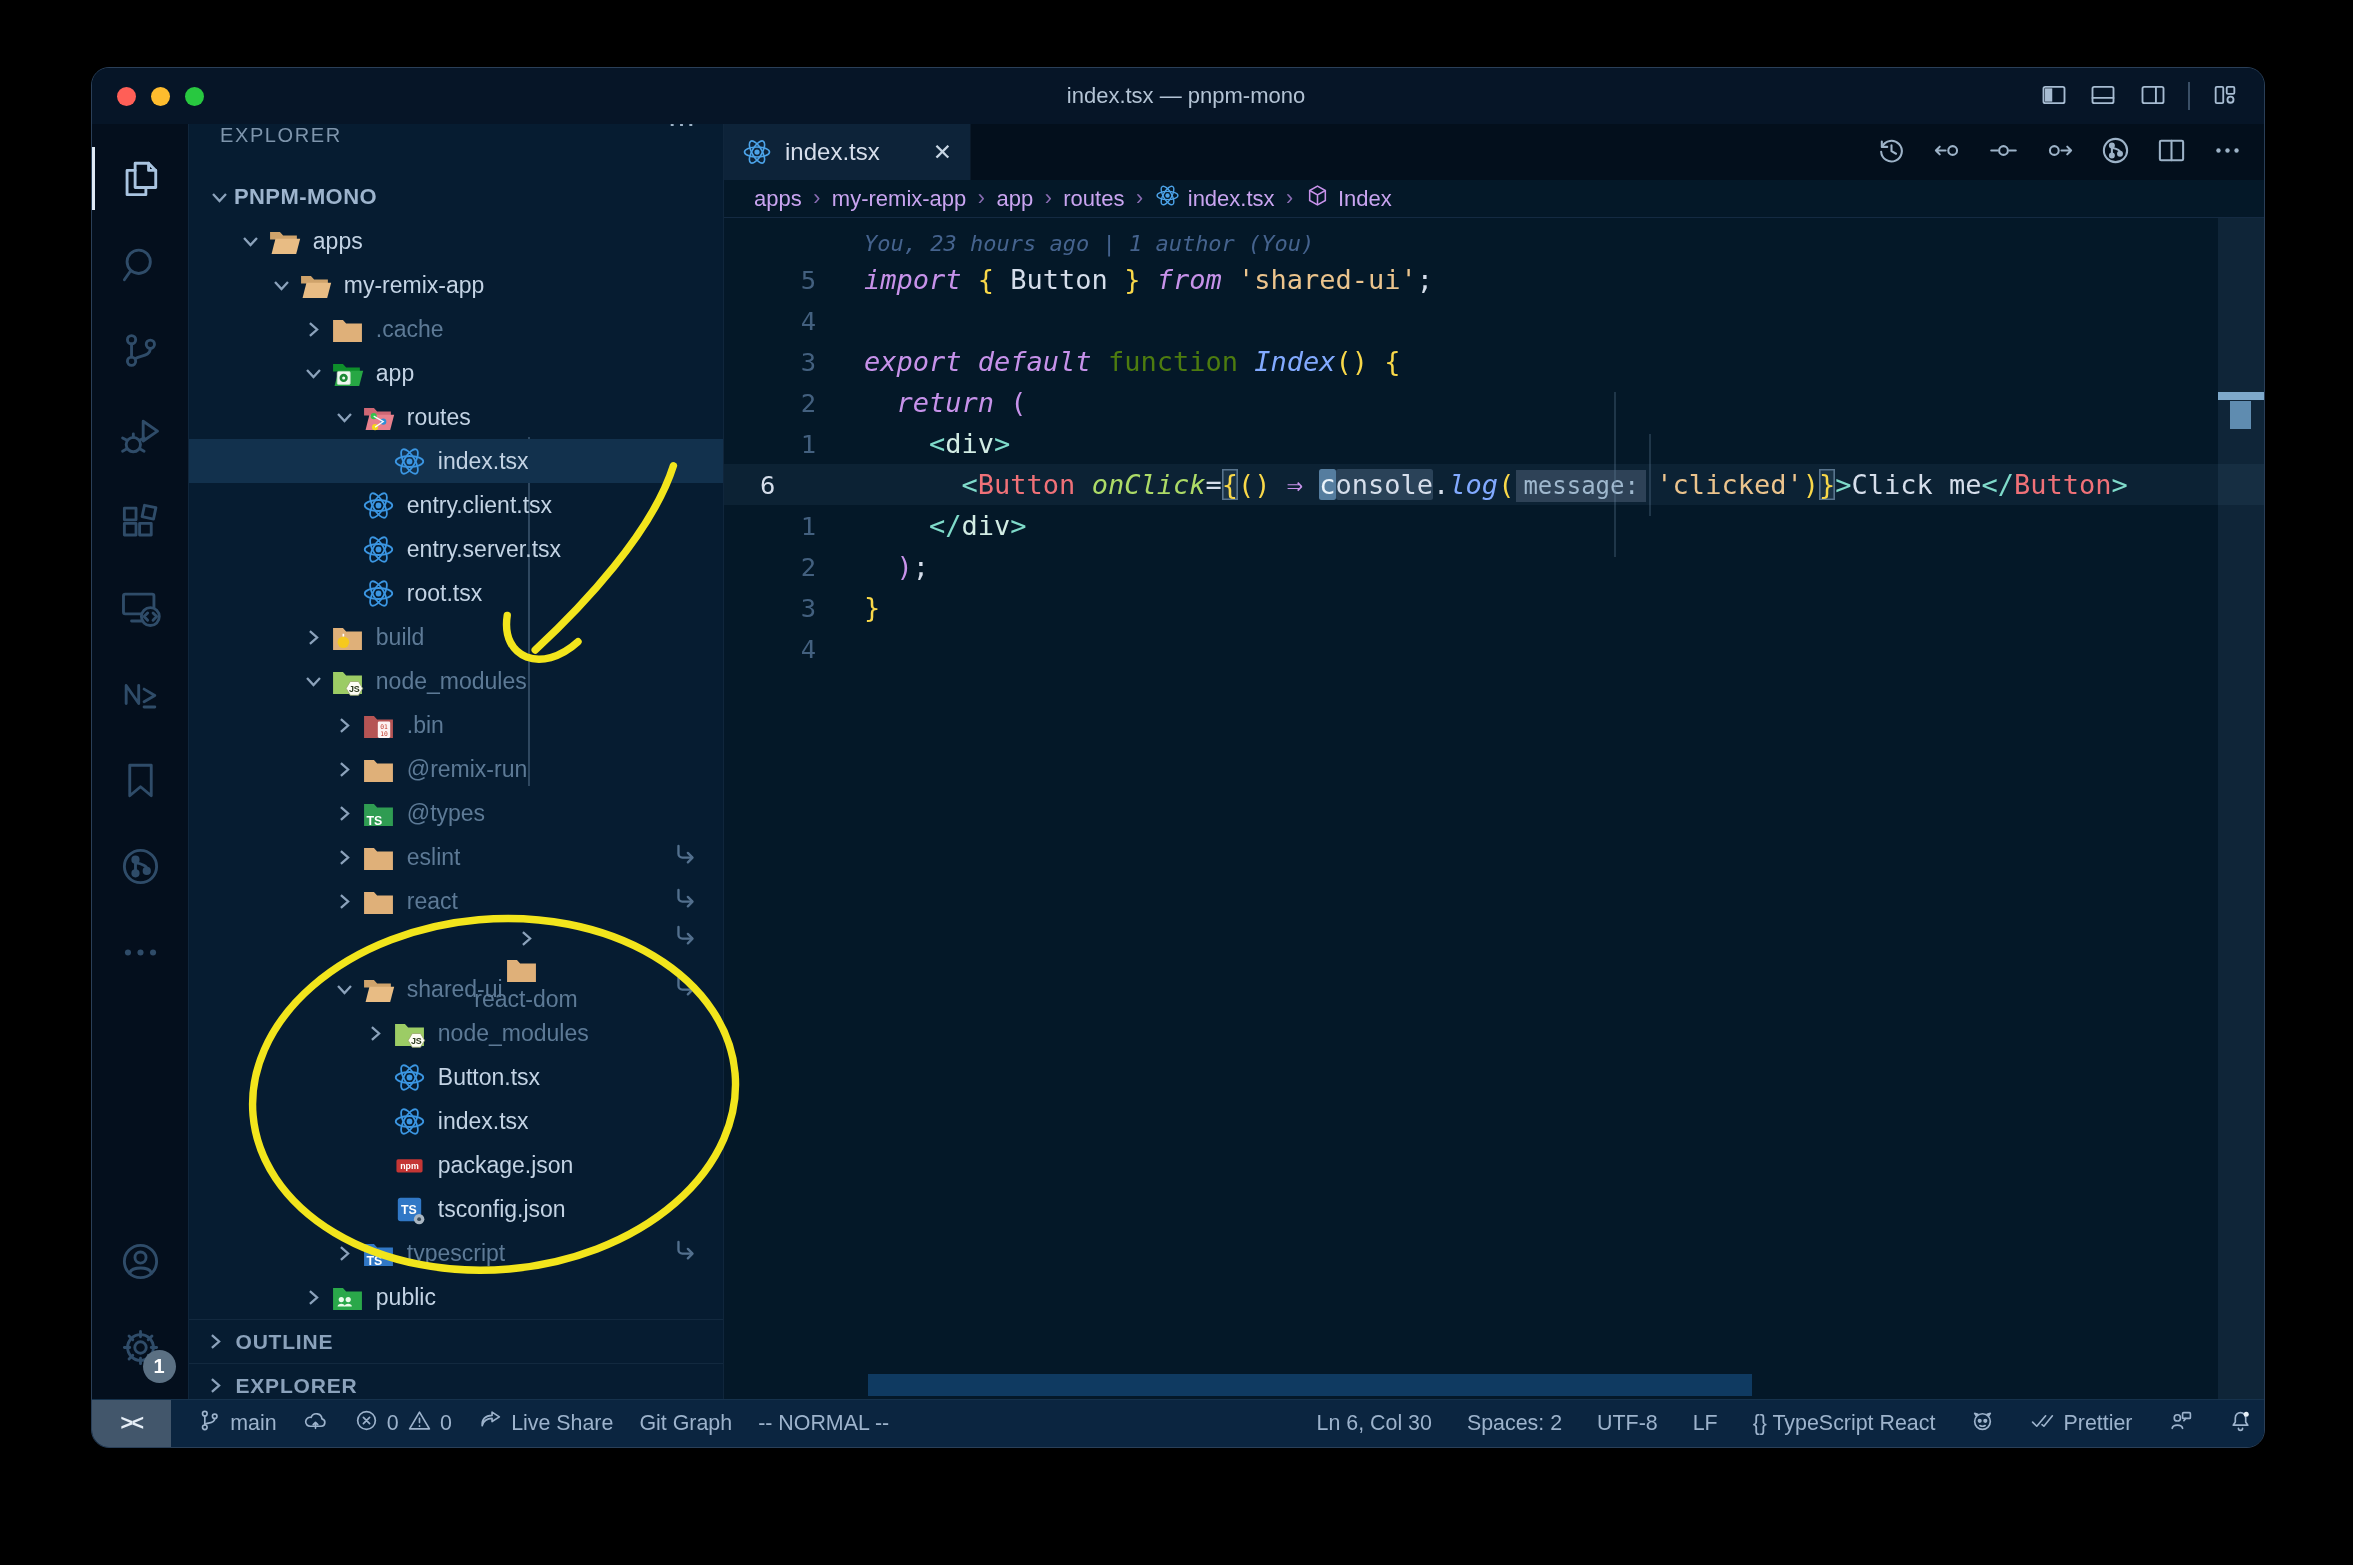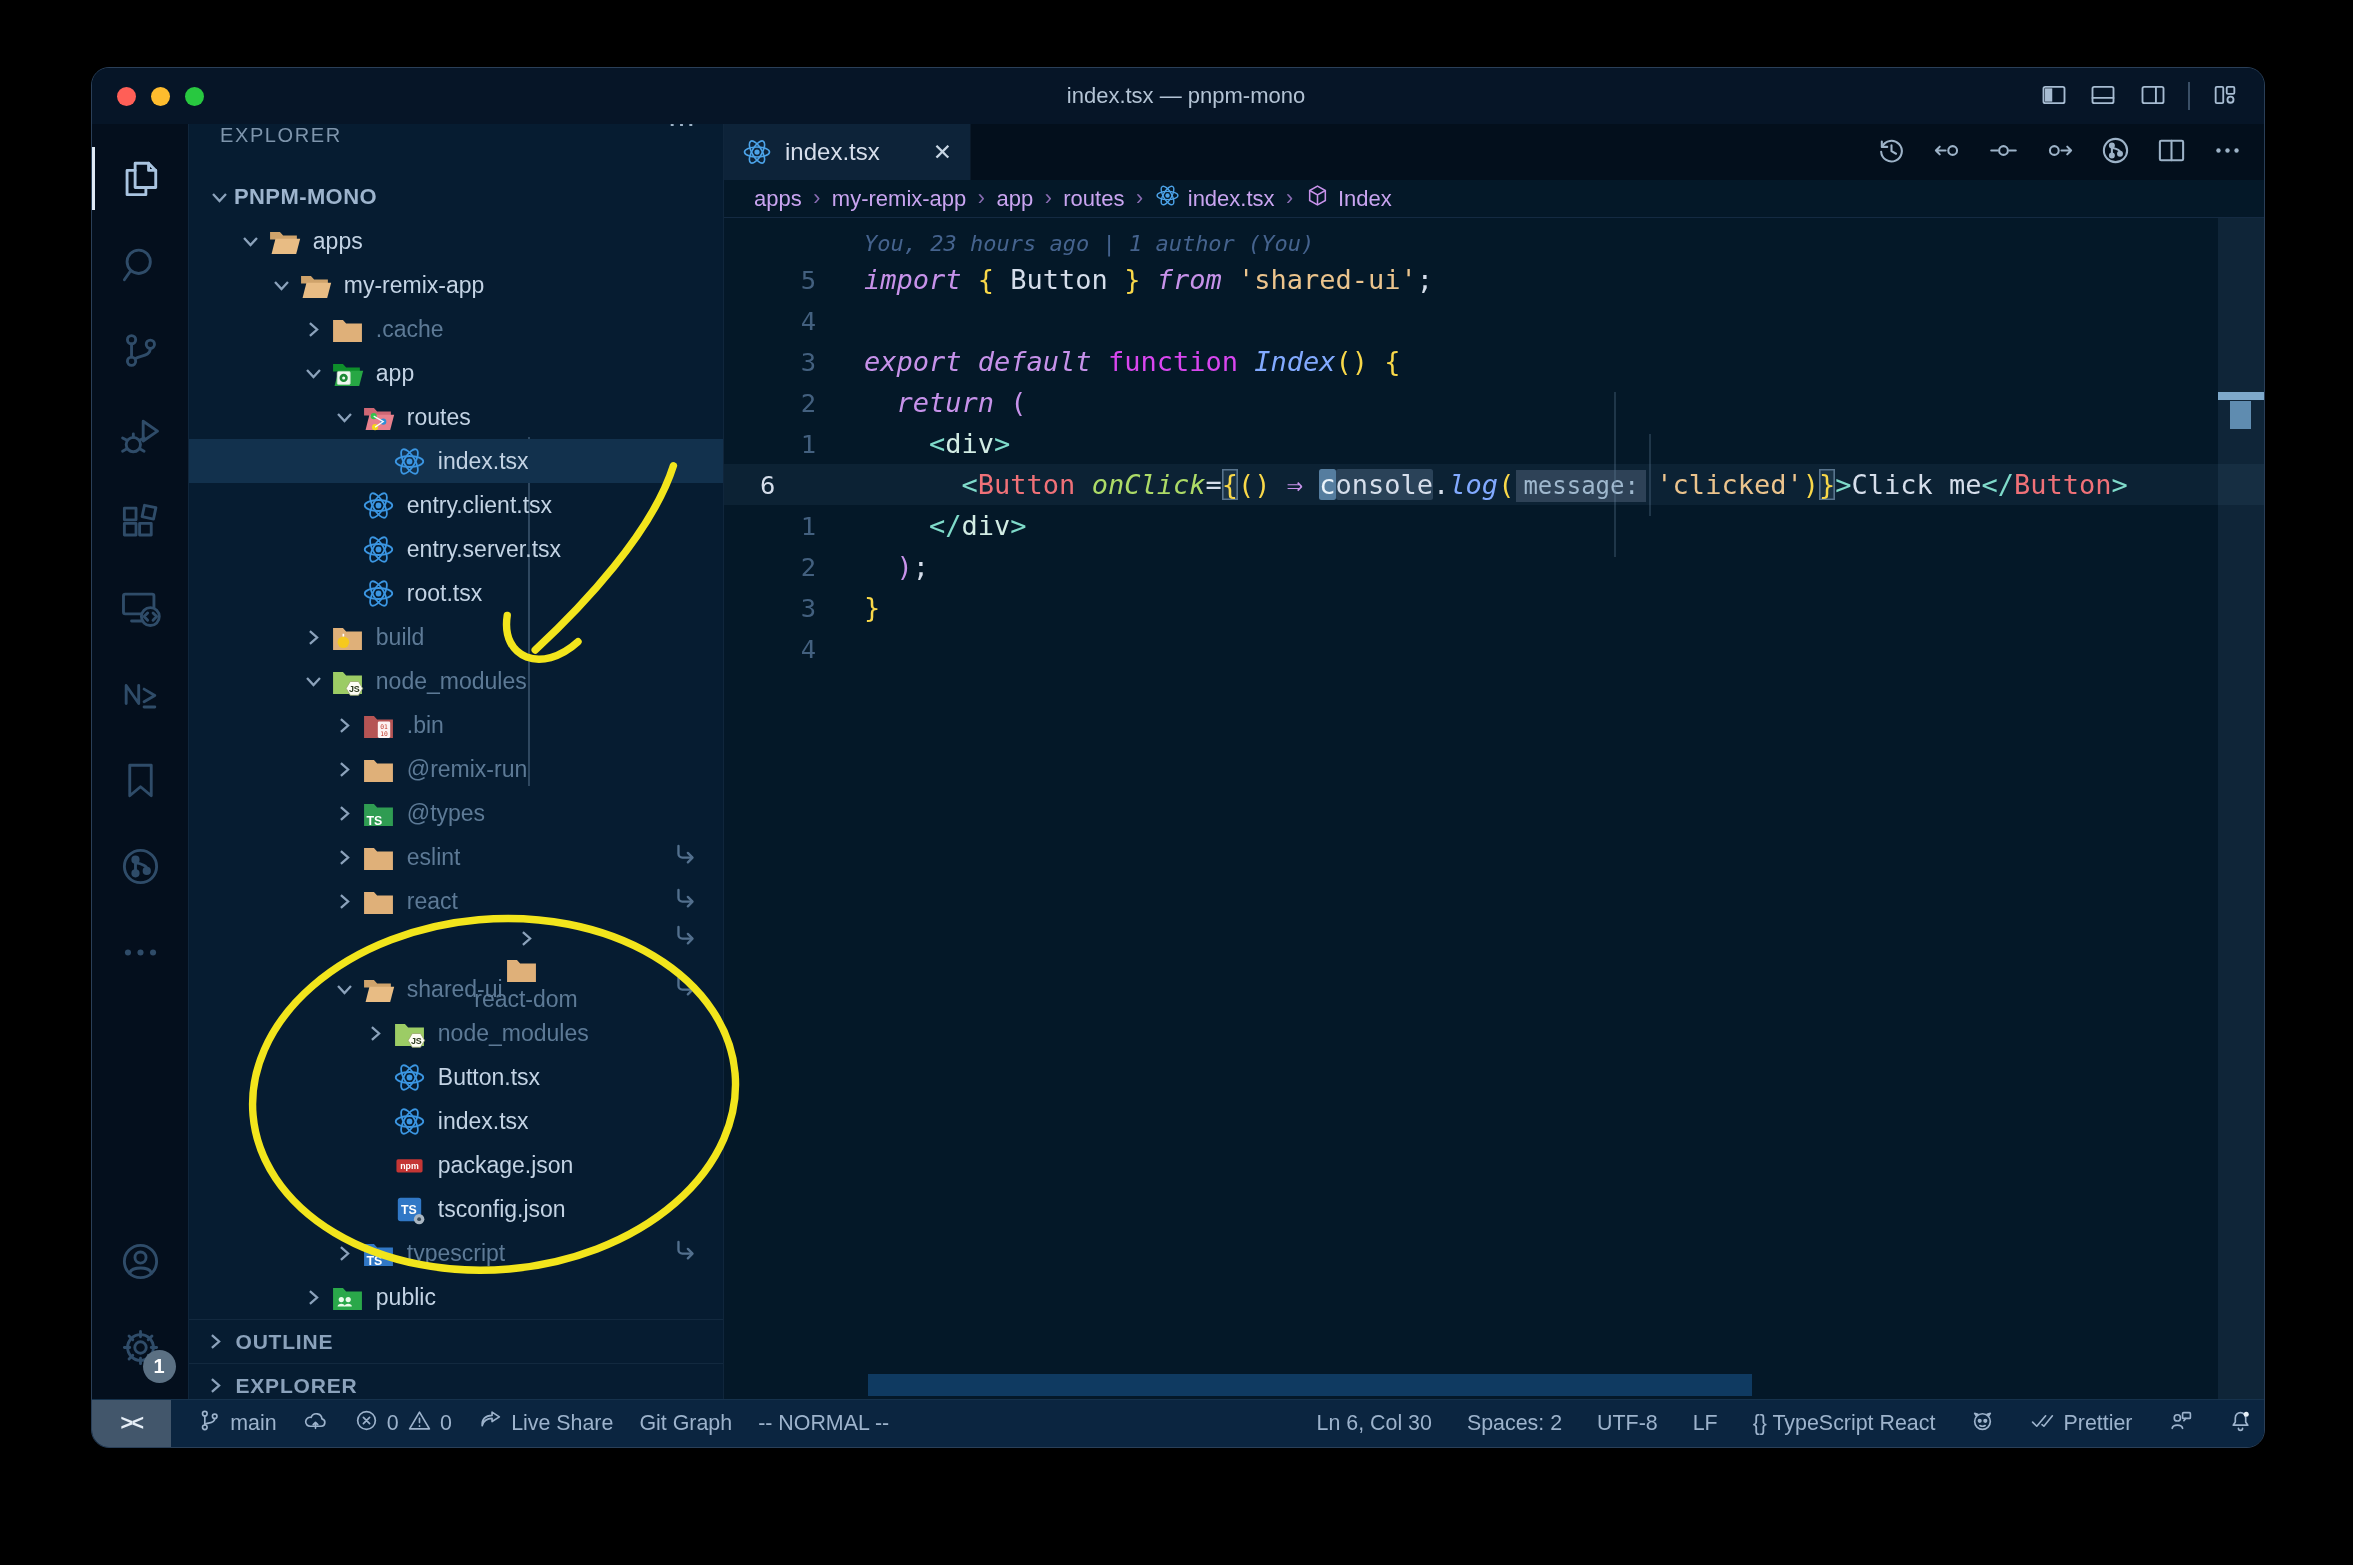--- a/index.html
+++ b/index.html
@@ -60,21 +60,21 @@
   .bc-item svg{width:25px;height:25px;}
   .code-area{flex:1;position:relative;font-family:"DejaVu Sans Mono",monospace;font-size:27px;overflow:hidden;padding-top:10px;}
   .crow{display:flex;height:41px;align-items:center;position:relative;}
   .crow.current{background:rgba(133,173,215,.07);}
   .gut{width:140px;flex:0 0 140px;text-align:right;padding-right:48px;color:#43607f;font-size:25.5px;}
   .crow.current .gut{text-align:left;padding-left:36px;color:#d6deeb;}
   .cline{white-space:pre;}
   .blame-row{height:31px;display:flex;align-items:center;}
   .blame{margin-left:140px;color:#45638e;font-style:italic;font-size:22px;font-family:"DejaVu Sans Mono",monospace;}
   .tk-kw{color:#c792ea;font-style:italic}
-  .tk-kw2{color:#d946ef}
+  .tk-kw2{color:#4d7c0f}
   .tk-p{color:#d6deeb}
   .tk-b{color:#f9d849}
   .tk-paren{color:#c792ea}
   .tk-comp{color:#f07178}
   .tk-attr{color:#addb67;font-style:italic}
   .tk-fn{color:#82aaff;font-style:italic}
   .tk-str{color:#ecc48d}
   .tk-tag{color:#7fdbca}
   .tk-name{color:#d2ece4}
   .tk-arrow{color:#c792ea}

